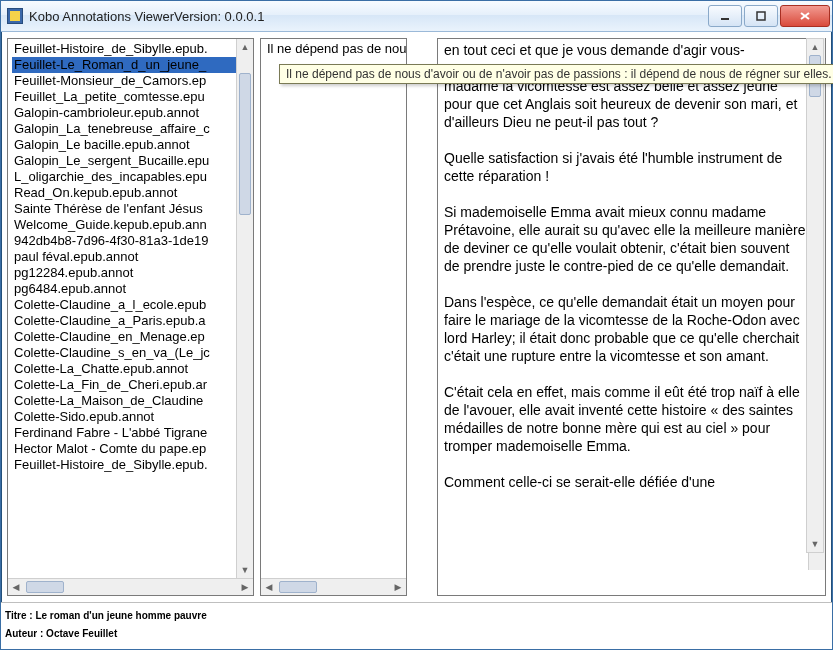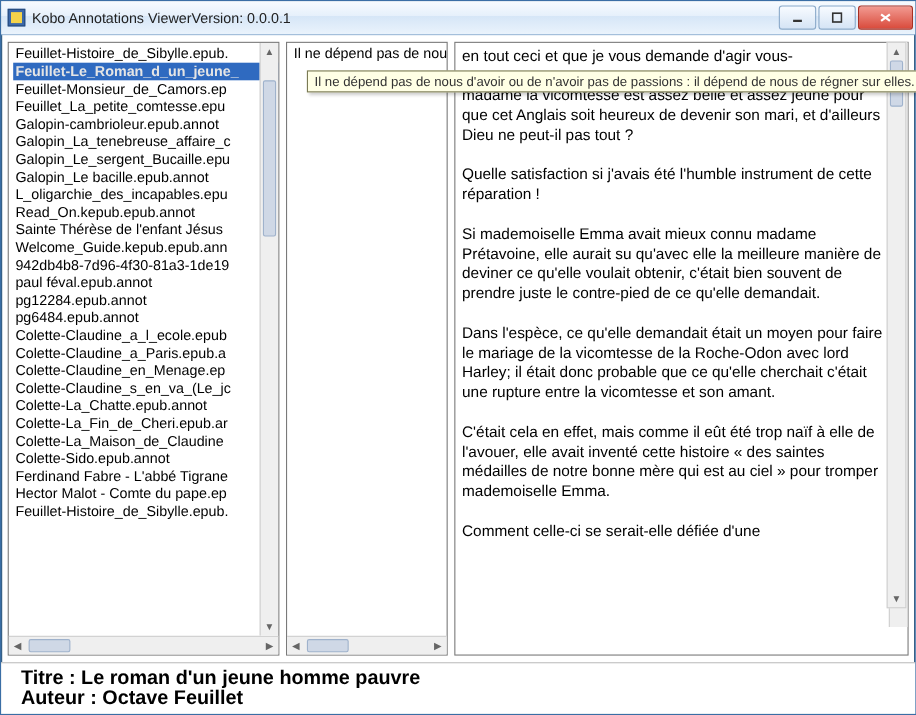--- a/index.html
+++ b/index.html
@@ -78,42 +78,41 @@
     background: #fff;
     border: 1px solid #7a7a7a;
     box-shadow: 0 0 0 1px #fff inset;
     display: flex;
     flex-direction: column;
     min-height: 0;
     justify-content: flex-end;
   }
   .pane.left { width: 245px; }
   .pane.middle { width: 145px; gap: 11px; }
-  .pane.right { flex: 1; }
+  .pane.right { flex: 1; margin-left: 24px; }
 
   .list-inner {
     flex:1;
     overflow: hidden;
     position: relative;
     padding: 2px 0 0 4px;
     line-height: 16px;
     white-space: nowrap;
   }
   .list-item {
     font-size: 13px;
     color:#000;
     padding: 0 2px;
     overflow: hidden;
     text-overflow: clip;
     cursor: default;
   }
   .list-item.selected {
     background: #2f6ac0;
-    color: #e5e5e5;
-    font-weight: bold;
+    color: #000000;
   }
   
   .vscroll {
     position:absolute;
     top:0; right:0; bottom:0;
     width:16px;
     background:#efefef;
     border-left:1px solid #cfcfcf;
     display:flex;
     flex-direction:column;
@@ -177,22 +176,22 @@
     color:#333;
     white-space: nowrap;
     z-index: 50;
     box-shadow: 2px 2px 3px rgba(0,0,0,0.2);
   }
 
   
   .footer {
     border-top: 1px solid #bfbfbf;
     background:#fff;
-    padding: 4px 8px 6px 18px;
-    font-size: 18px;
+    padding: 4px 8px 6px 4px;
+    font-size: 10px;
     font-weight: bold;
     line-height: 18px;
     color:#000;
   }
   .footer .row { white-space: pre; }
 </style>
 </head>
 <body>
 
 <div class="window">
@@ -223,22 +222,22 @@
   <div class="content">
 
     <div class="pane left">
       <div class="list-inner" id="left-list">
         <div class="list-item">Feuillet-Histoire_de_Sibylle.epub.</div>
           <div class="list-item selected">Feuillet-Le_Roman_d_un_jeune_</div>
           <div class="list-item">Feuillet-Monsieur_de_Camors.ep</div>
           <div class="list-item">Feuillet_La_petite_comtesse.epu</div>
           <div class="list-item">Galopin-cambrioleur.epub.annot</div>
           <div class="list-item">Galopin_La_tenebreuse_affaire_c</div>
+          <div class="list-item">Galopin_Le bacille.epub.annot</div>
           <div class="list-item">Galopin_Le_sergent_Bucaille.epu</div>
-          <div class="list-item">Galopin_Le bacille.epub.annot</div>
           <div class="list-item">L_oligarchie_des_incapables.epu</div>
           <div class="list-item">Read_On.kepub.epub.annot</div>
           <div class="list-item">Sainte Thérèse de l'enfant Jésus</div>
           <div class="list-item">Welcome_Guide.kepub.epub.ann</div>
           <div class="list-item">942db4b8-7d96-4f30-81a3-1de19</div>
           <div class="list-item">paul féval.epub.annot</div>
           <div class="list-item">pg12284.epub.annot</div>
           <div class="list-item">pg6484.epub.annot</div>
           <div class="list-item">Colette-Claudine_a_l_ecole.epub</div>
           <div class="list-item">Colette-Claudine_a_Paris.epub.a</div>

